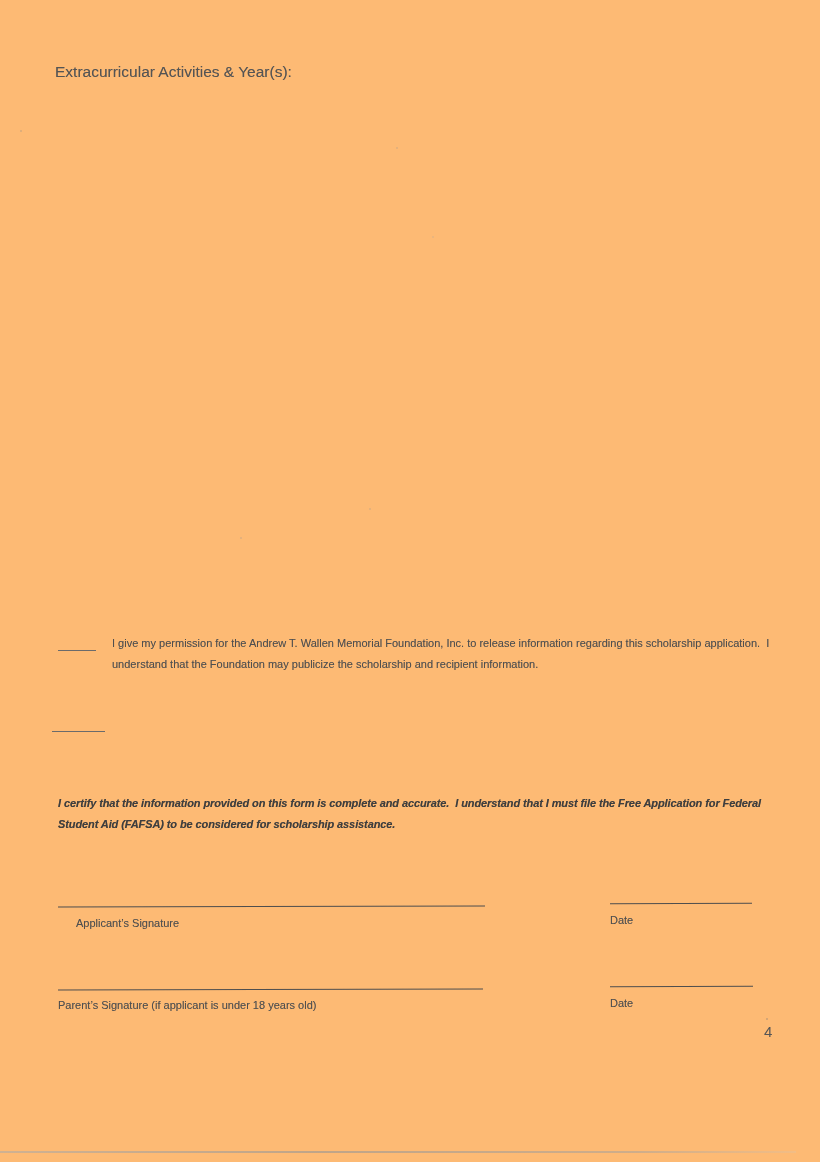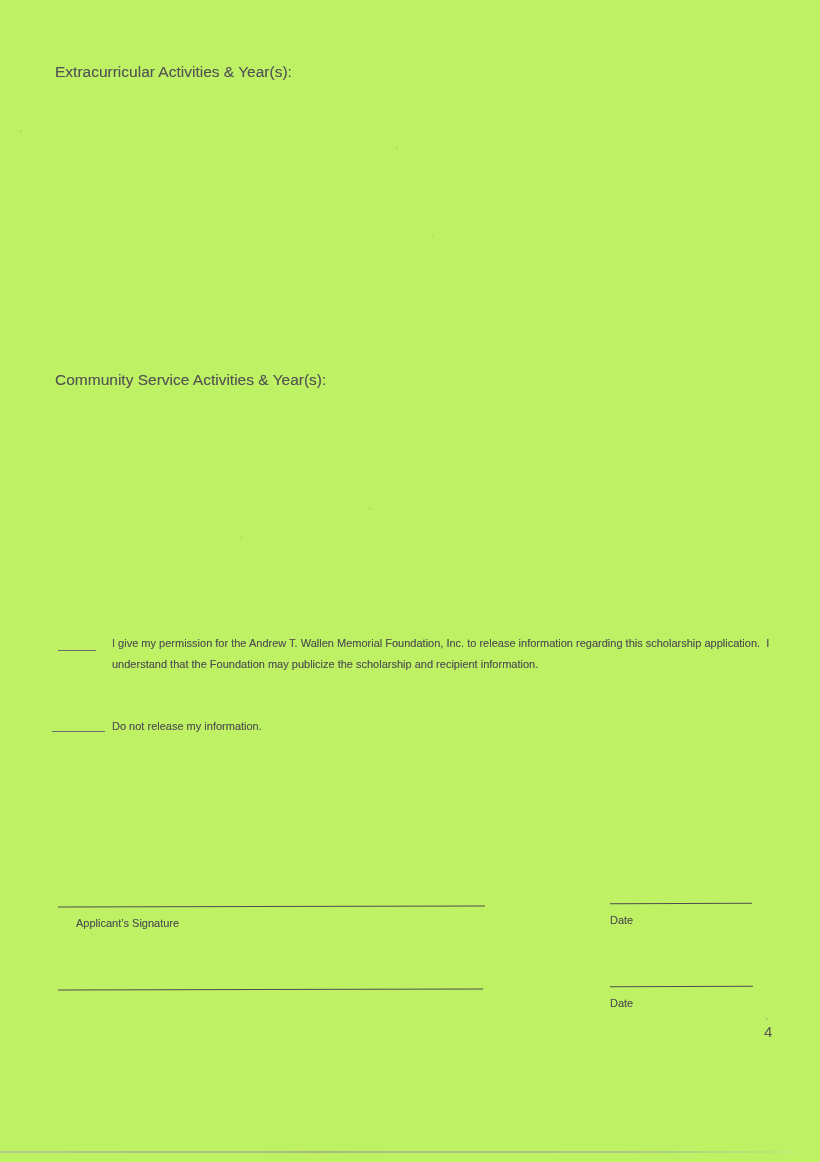--- a/index.html
+++ b/index.html
@@ -4,21 +4,21 @@
 <style>
   html, body {
     margin: 0;
     padding: 0;
     background: #ffffff;
   }
   .page {
     position: relative;
     width: 820px;
     height: 1162px;
-    background: #bef264;
+    background: #fdba74;
     overflow: hidden;
     font-family: "Liberation Sans", "DejaVu Sans", sans-serif;
     color: #4f4f4f;
   }
   .txt {
     position: absolute;
     font-size: 11px;
     line-height: 21px;
     color: #4f4f4f;
     text-shadow: 0 0 0.4px rgba(90,90,90,0.45);
@@ -68,35 +68,35 @@
     border-radius: 50%;
   }
 </style>
 </head>
 <body>
 
 <div class="page">
 
   <div class="txt section-label" style="left:55px; top:61px;">Extracurricular Activities &amp; Year(s):</div>
 
-  <div class="txt section-label" style="left:55px; top:369px;">Community Service Activities &amp; Year(s):</div>
 
   <div class="blank-line" style="left:58px; top:650px; width:38px;"></div>
   <div class="txt" style="left:112px; top:633px; width:662px;">I give my permission for the Andrew T. Wallen Memorial Foundation, Inc. to release information regarding this scholarship application.  I understand that the Foundation may publicize the scholarship and recipient information.</div>
 
   <div class="blank-line" style="left:52px; top:731px; width:53px;"></div>
-  <div class="txt" style="left:112px; top:716px; width:400px;">Do not release my information.</div>
 
+  <div class="txt certify" style="left:58px; top:793px; width:712px;">I certify that the information provided on this form is complete and accurate.  I understand that I must file the Free Application for Federal Student Aid (FAFSA) to be considered for scholarship assistance.</div>
 
   <div class="sig-line" style="left:58px; top:906px; width:427px;"></div>
   <div class="txt" style="left:76px; top:913px;">Applicant’s Signature</div>
   <div class="sig-line" style="left:610px; top:903px; width:142px;"></div>
   <div class="txt" style="left:610px; top:910px;">Date</div>
 
   <div class="sig-line" style="left:58px; top:989px; width:425px;"></div>
+  <div class="txt" style="left:58px; top:995px;">Parent’s Signature (if applicant is under 18 years old)</div>
   <div class="sig-line" style="left:610px; top:986px; width:143px;"></div>
   <div class="txt" style="left:610px; top:993px;">Date</div>
 
   <div class="page-number" style="left:764px; top:1023px;">4</div>
 
   <div class="scan-line-bottom"></div>
   <div class="speck" style="left:20px; top:130px; width:2px; height:2px; background:rgba(140,140,140,0.35);"></div>
   <div class="speck" style="left:396px; top:147px; width:2px; height:2px; background:rgba(150,150,150,0.3);"></div>
   <div class="speck" style="left:432px; top:236px; width:2px; height:2px; background:rgba(160,160,160,0.25);"></div>
   <div class="speck" style="left:369px; top:508px; width:2px; height:2px; background:rgba(150,150,150,0.3);"></div>

